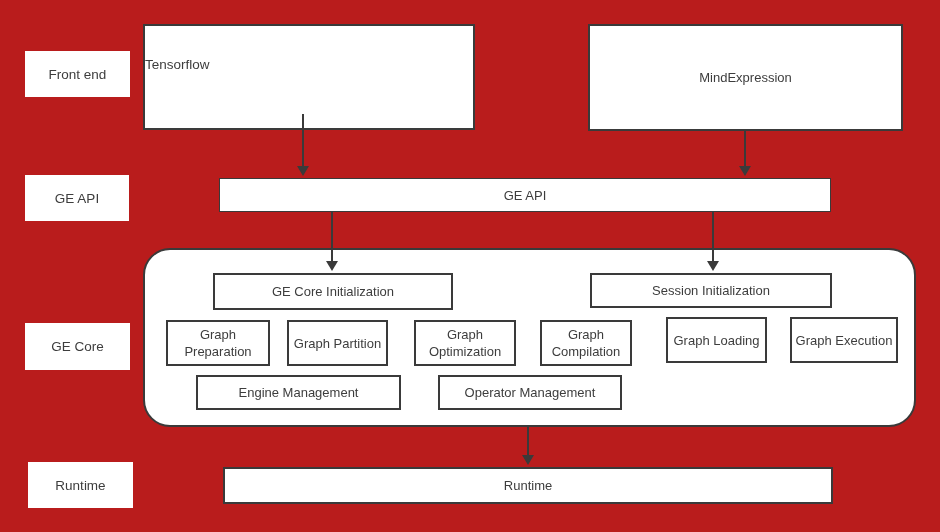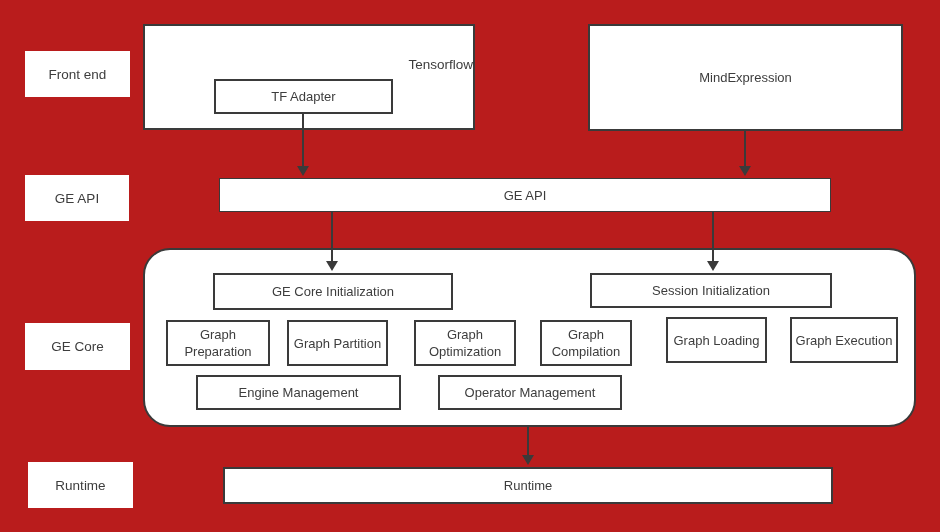--- a/index.html
+++ b/index.html
@@ -31,21 +31,21 @@
     display:flex;
     align-items:center;
     justify-content:center;
     text-align:center;
     font-size:13.5px;
     color:#3d3d3d;
   }
   .container-title{
     position:absolute;
     left:0;right:0;
-    text-align:right;
+    text-align:left;
     font-size:13.5px;
     color:#3d3d3d;
   }
   .arrow{position:absolute;}
   .arrow .stem{
     position:absolute;
     width:2px;
     background:#3a3a3a;
     left:0;top:0;
   }
@@ -64,21 +64,20 @@
 <div id="canvas">
 
   <div class="labelbox" style="left:25px;top:51px;width:105px;height:46px;">Front end</div>
   <div class="labelbox" style="left:25px;top:175px;width:104px;height:46px;">GE API</div>
   <div class="labelbox" style="left:25px;top:323px;width:105px;height:47px;">GE Core</div>
   <div class="labelbox" style="left:28px;top:462px;width:105px;height:46px;">Runtime</div>
 
   <div class="wbox" style="left:143px;top:24px;width:332px;height:106px;align-items:flex-start;">
     <span class="container-title" style="top:30px;">Tensorflow</span>
   </div>
-  <div class="wbox" style="left:214px;top:79px;width:179px;height:35px;">TF Adapter</div>
 
   <div class="wbox" style="left:588px;top:24px;width:315px;height:107px;">MindExpression</div>
 
   <div class="wbox" style="left:219px;top:178px;width:612px;height:34px;border-width:1.5px;">GE API</div>
 
   <div class="wbox" style="left:143px;top:248px;width:773px;height:179px;display:block;border-radius:27px;">
 
     <div class="wbox" style="left:68px;top:23px;width:240px;height:37px;">GE Core Initialization</div>
     <div class="wbox" style="left:445px;top:23px;width:242px;height:35px;">Session Initialization</div>
 

